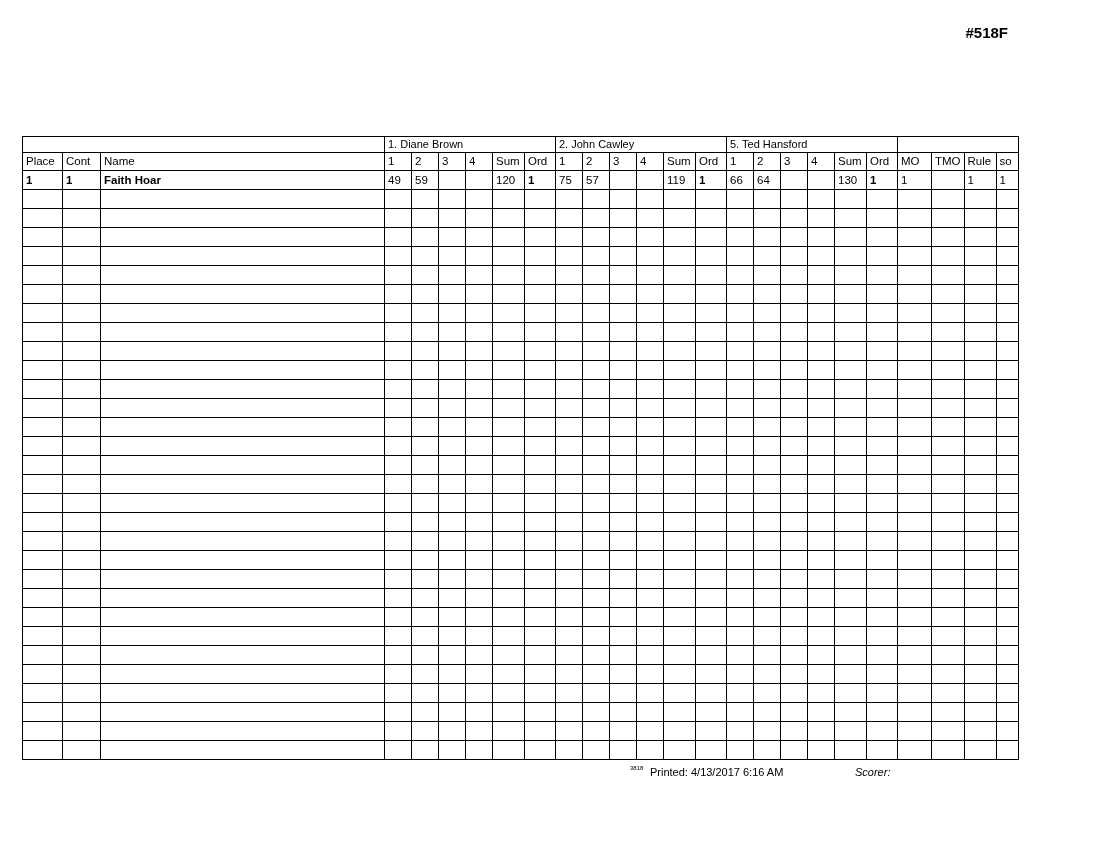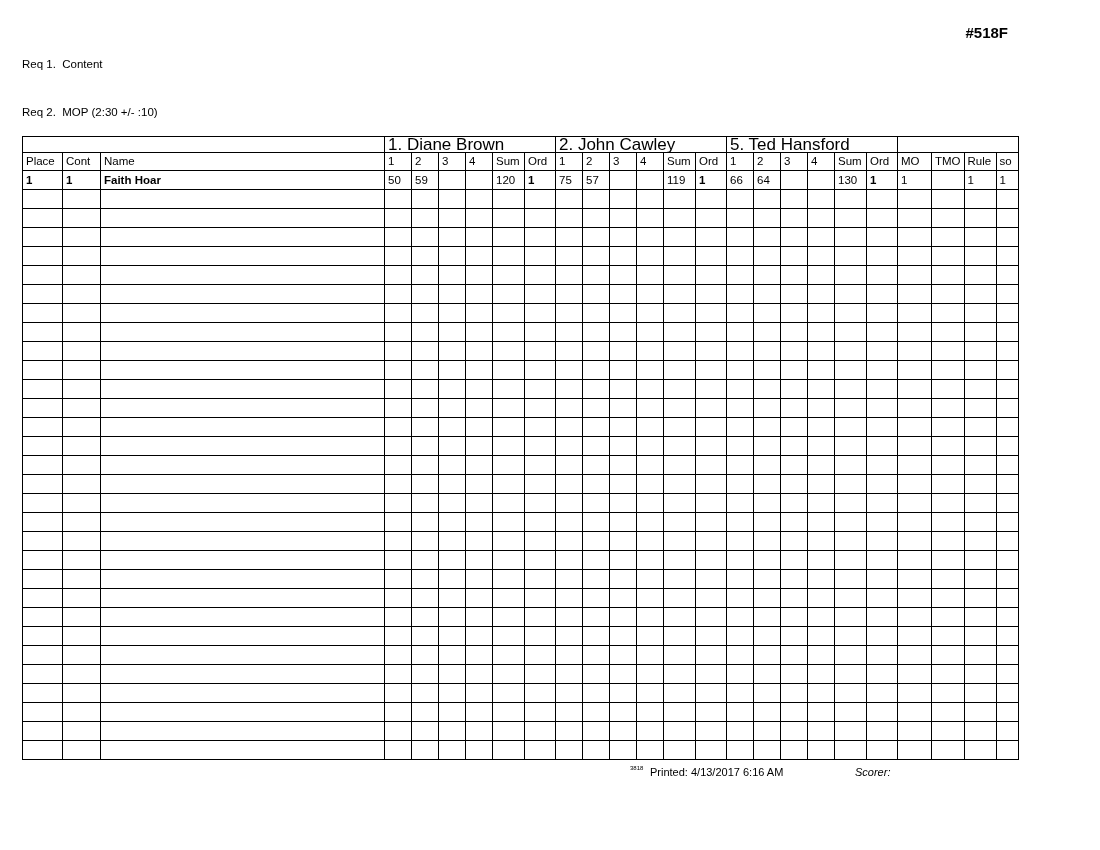--- a/index.html
+++ b/index.html
@@ -38,21 +38,21 @@
     border:1px solid #000;
     font-size:11.5px;
     height:18px;
     line-height:18px;
     padding:0 3px;
     overflow:hidden;
     white-space:nowrap;
     text-align:left;
     vertical-align:middle;
   }
-  tr.judge-row td { height:15px; line-height:15px; font-size:17px; }
+  tr.judge-row td { height:15px; line-height:15px; font-size:11px; }
   td.nob { border:none; }
   td.judge-box { border:1px solid #000; }
   tr.head-row td { height:17px; line-height:17px; }
   td.ctr { text-align:center; }
   td.thick { border-left:3px solid #000; border-right:3px solid #000; }
   td.b { font-weight:bold; }
   
   .footer {
     position:relative;
     margin-top:6px;
@@ -63,24 +63,20 @@
   .foot-printed{ position:absolute; left:628px; top:0; }
   .foot-scorer { position:absolute; left:833px; top:0;font-style:italic; }
   .table-wrap { position:absolute; left:22px; top:136px; }
   table.score { position:static; }
 </style>
 </head>
 <body>
 
 <div class="page">
 
-  <div class="reqs">
-    <div>Req 1.  Content</div>
-    <div>Req 2.  MOP (2:30 +/- :10)</div>
-  </div>
 
 
   <div class="docnum">#518F</div>
 
   <div class="table-wrap">
     <table class="score" id="score-table">
         <colgroup>
           <col style="width: 40px;">
           <col style="width: 38px;">
           <col style="width: 284px;">
@@ -139,21 +135,21 @@
             <td class="thick">Ord</td>
             <td>MO</td>
             <td>TMO</td>
             <td>Rule</td>
             <td>so</td>
           </tr>
           <tr>
             <td class="b">1</td>
             <td class="b">1</td>
             <td class="b">Faith Hoar</td>
-            <td>50</td>
+            <td>49</td>
             <td>59</td>
             <td></td>
             <td></td>
             <td>120</td>
             <td class="b thick">1</td>
             <td>75</td>
             <td>57</td>
             <td></td>
             <td></td>
             <td>119</td>

